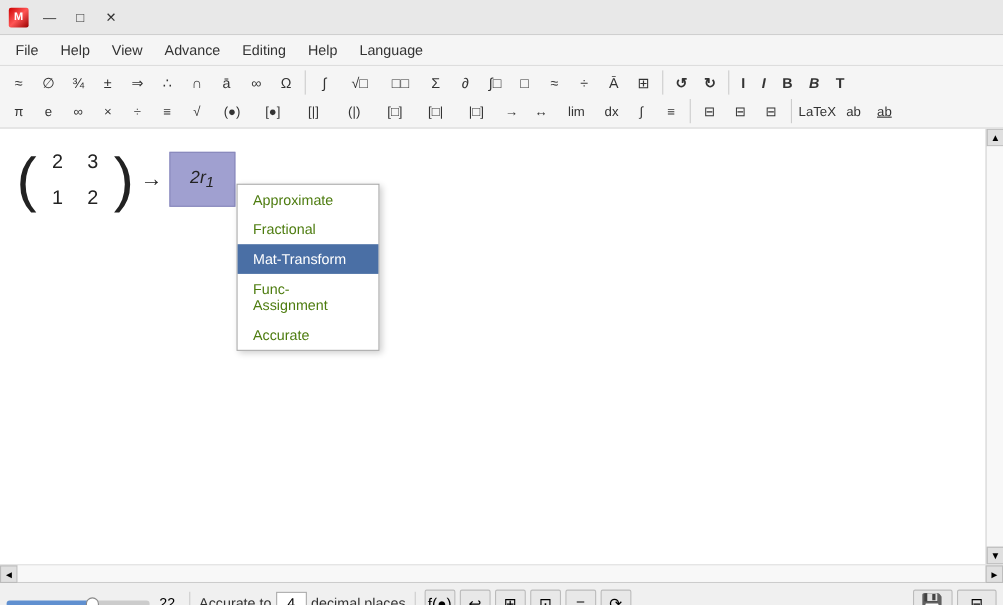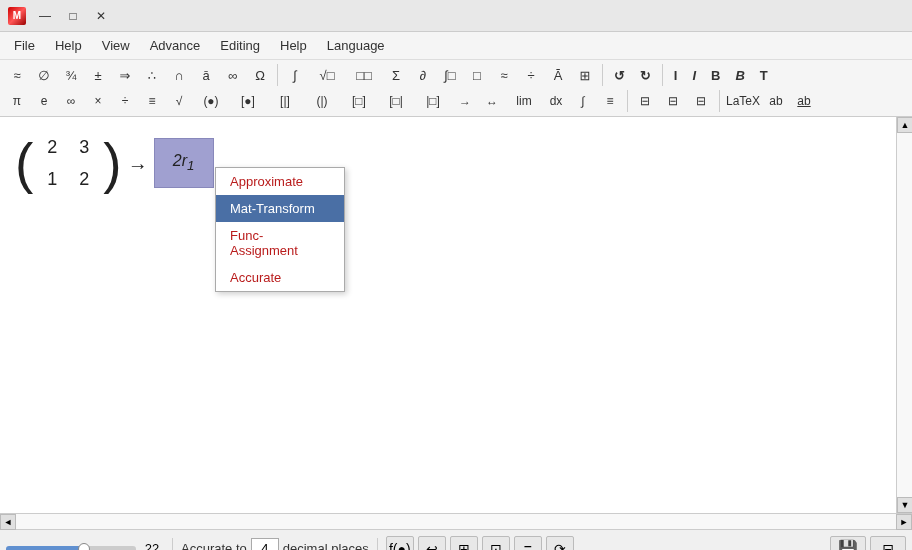--- a/index.html
+++ b/index.html
@@ -213,21 +213,21 @@
       background: white;
       border: 1px solid #aaa;
       box-shadow: 2px 2px 6px rgba(0,0,0,0.2);
       width: 130px;
       z-index: 100;
     }
     .ctx-item {
       padding: 6px 14px;
       cursor: pointer;
       font-size: 13px;
-      color: #b91c1c;
+      color: #4d7c0f;
     }
     .ctx-item.active {
       background: #4a6fa5;
       color: white;
     }
 
     
     .status-bar {
       height: 38px;
       background: #f0f0f0;
@@ -443,20 +443,21 @@
           <span class="matrix-right-bracket">)</span>
         </div>
         <span class="arrow-right">→</span>
         <div class="result-box">
           <span>2<span style="font-style:italic;">r</span><sub>1</sub></span>
         </div>
       </div>
 
       <div class="context-menu">
         <div class="ctx-item">Approximate</div>
+        <div class="ctx-item">Fractional</div>
         <div class="ctx-item active">Mat-Transform</div>
         <div class="ctx-item">Func-Assignment</div>
         <div class="ctx-item">Accurate</div>
       </div>
 
     </div>
 
     <div class="scroll-right">
       <div class="scroll-btn">▲</div>
       <div class="scroll-track"></div>

